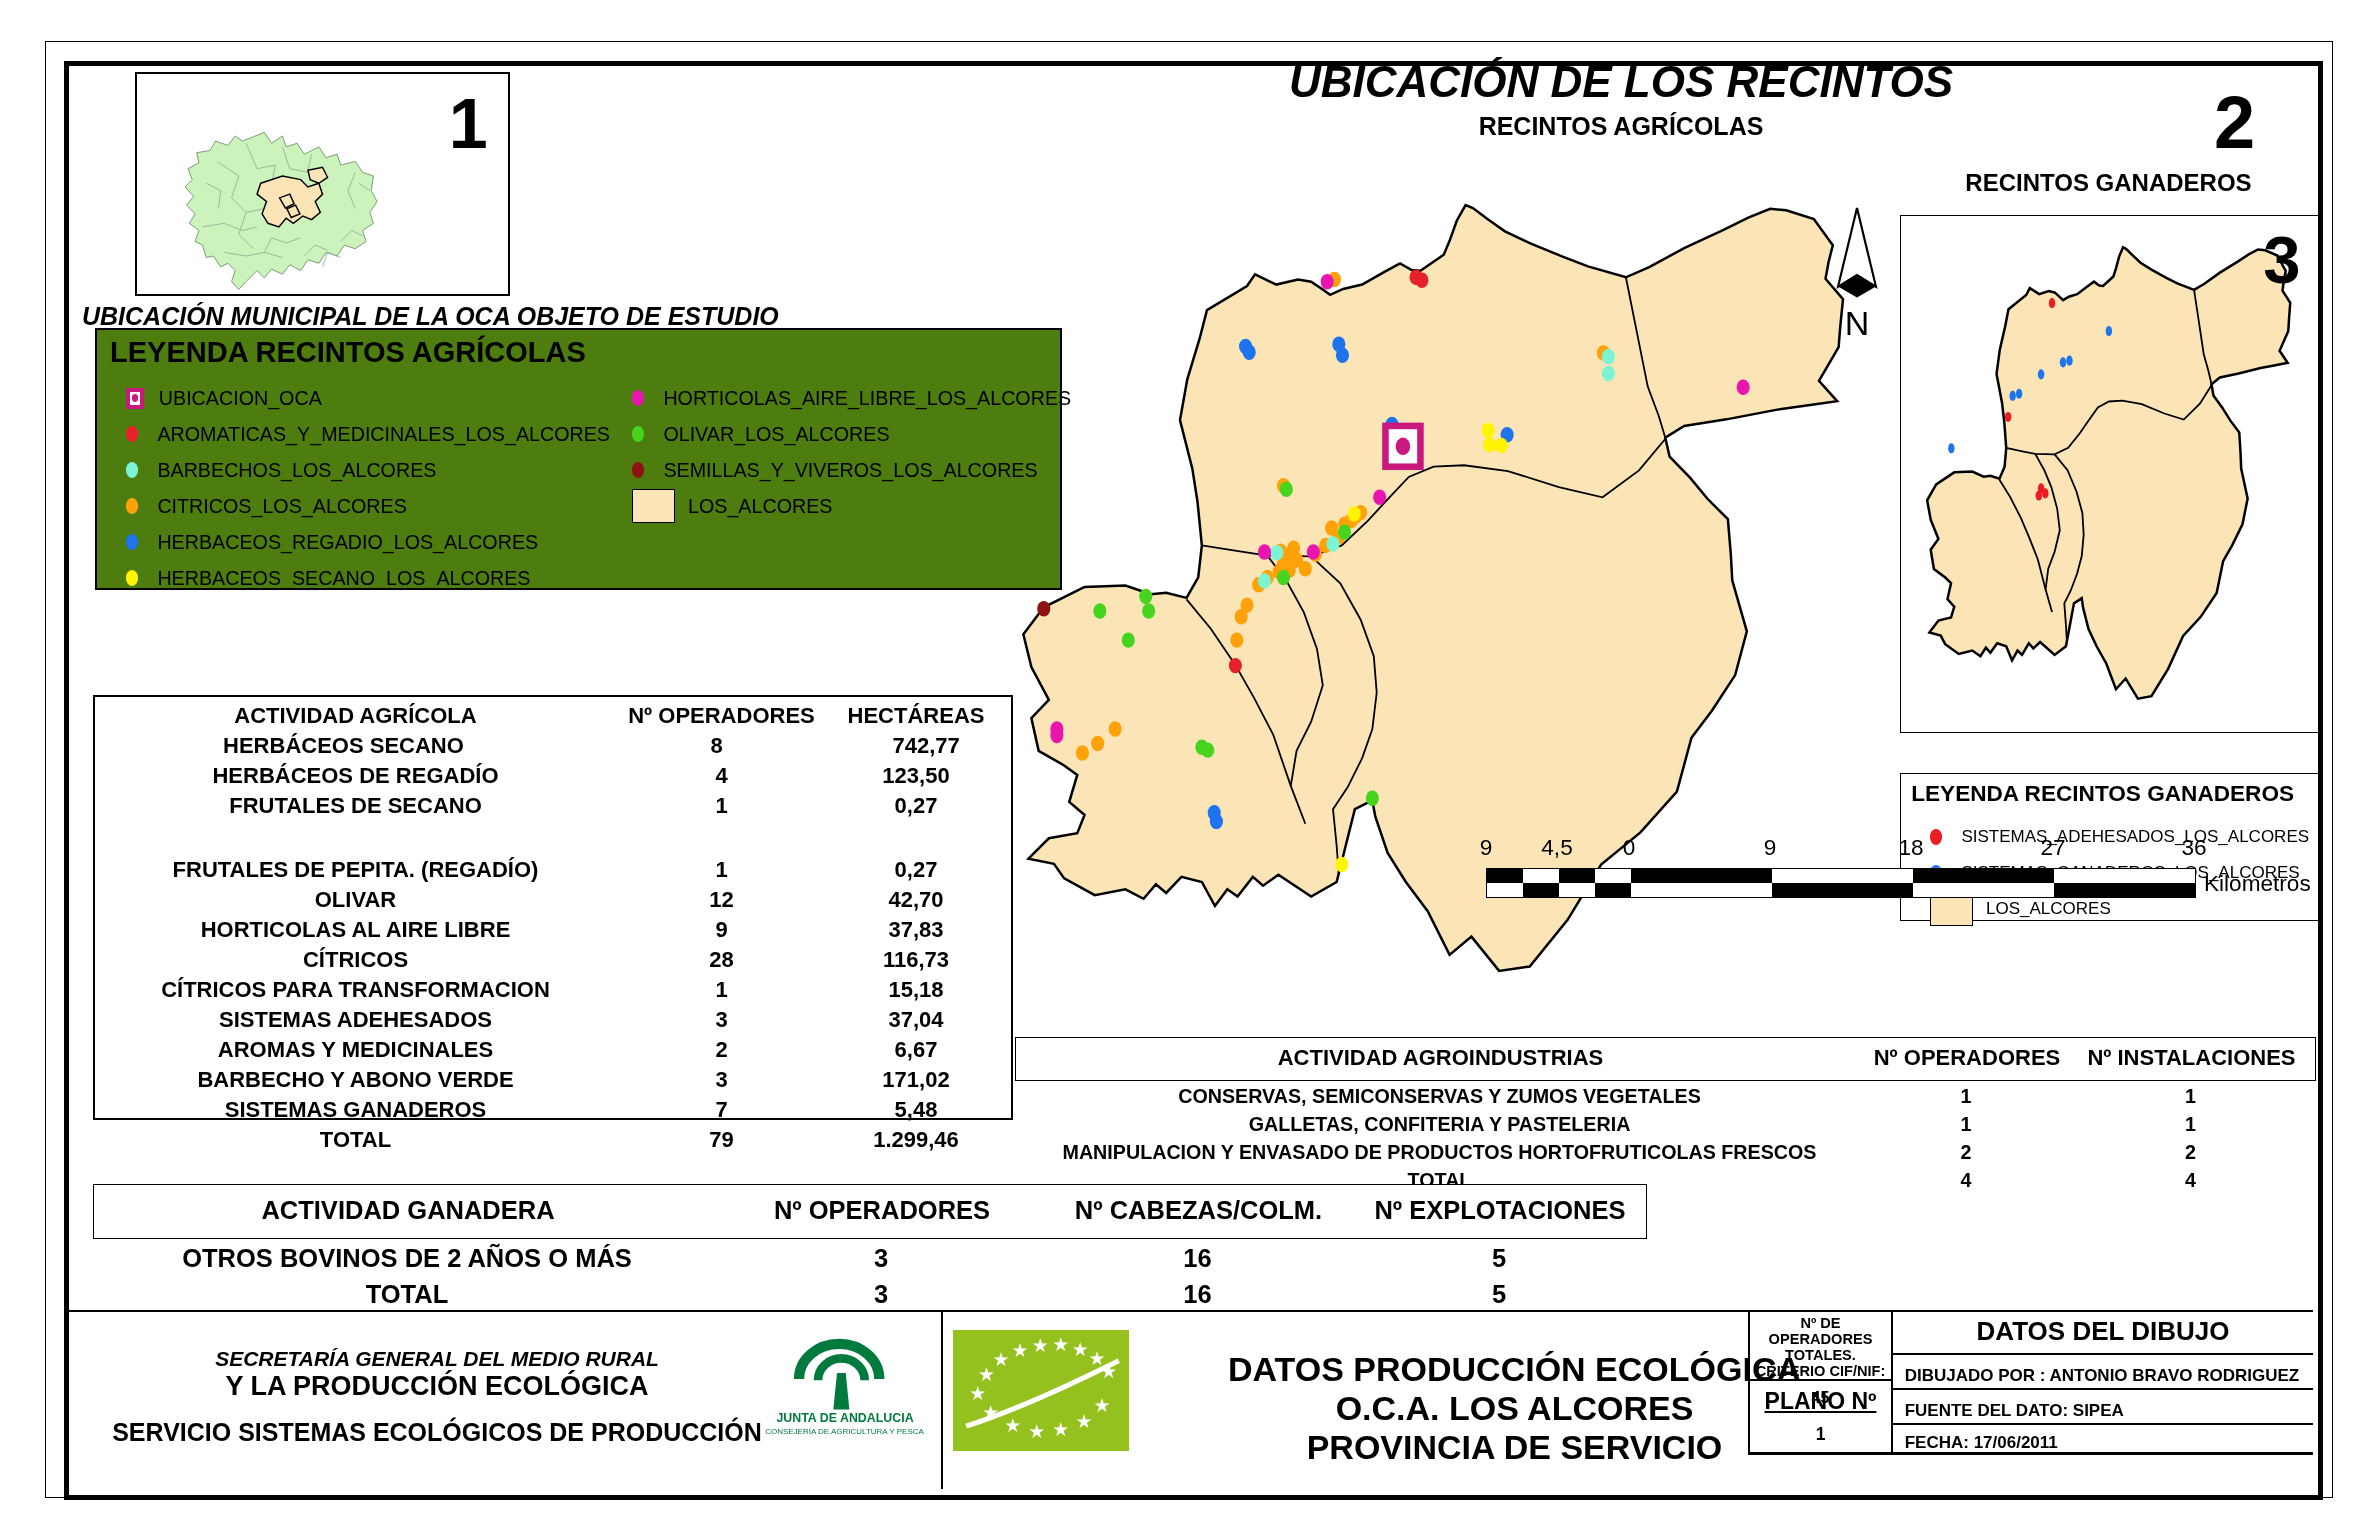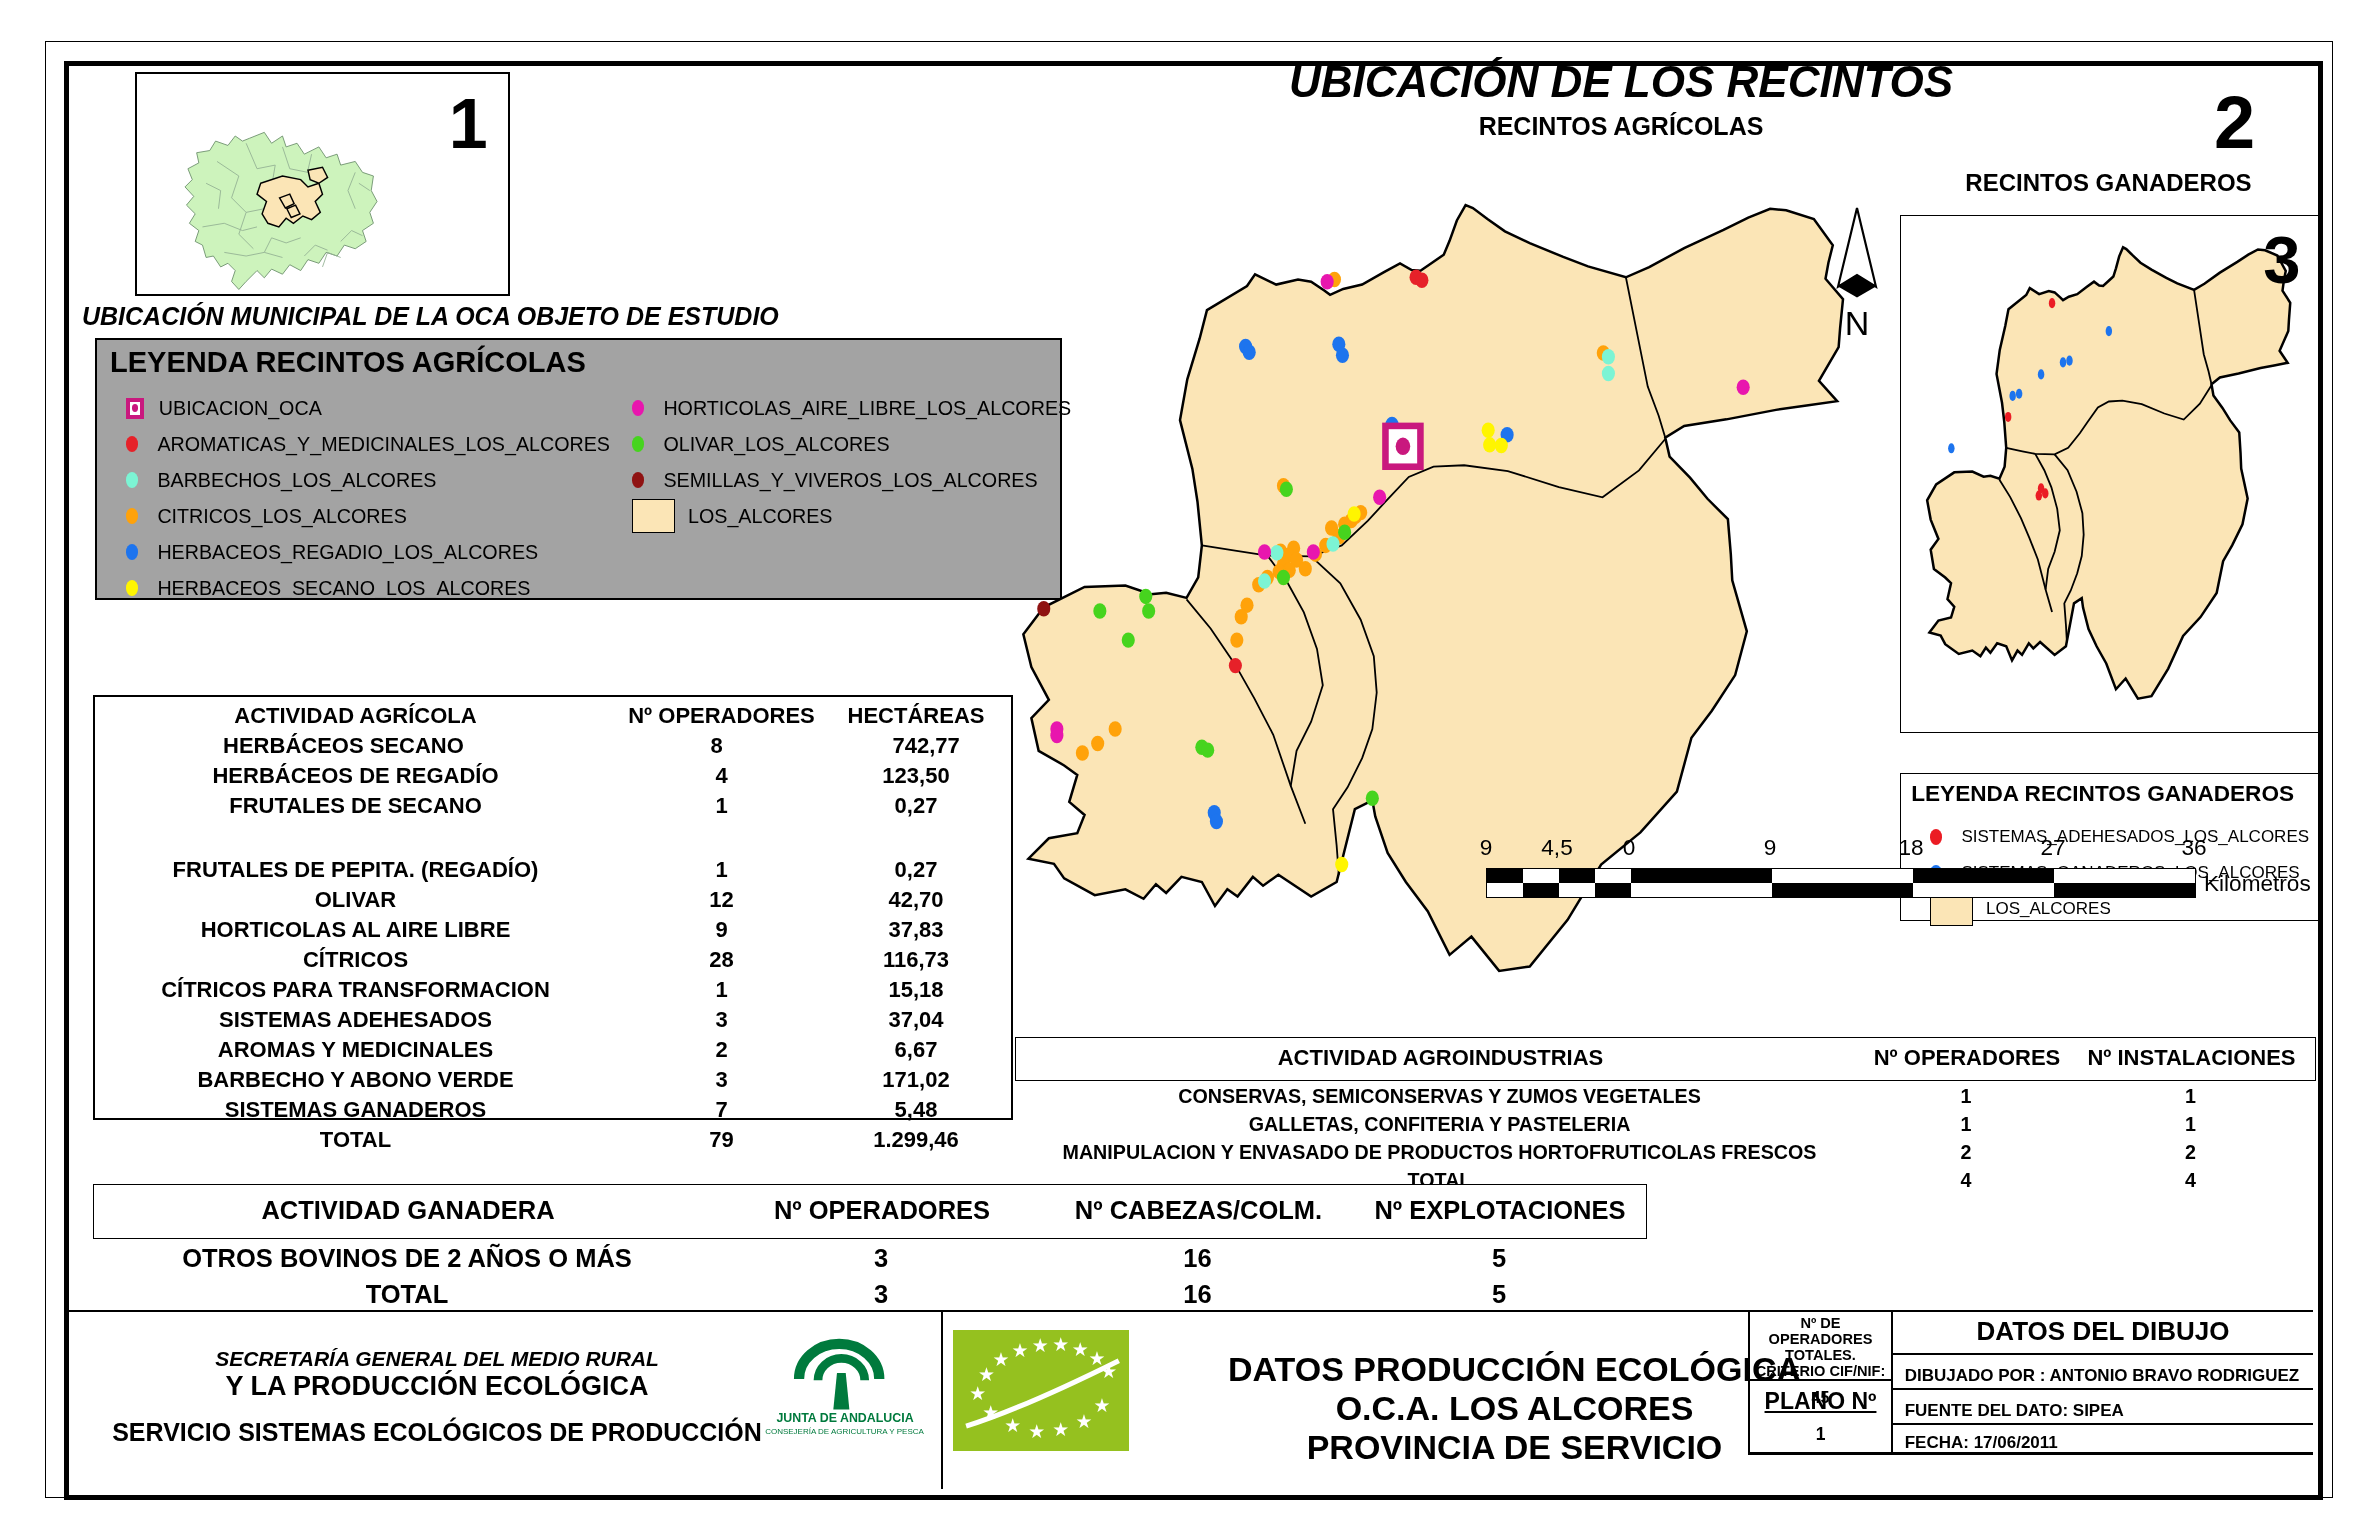--- a/index.html
+++ b/index.html
@@ -49,21 +49,21 @@
         <path d="M235,132 L255,128 L262,142 L250,150 L238,145 Z"></path>
         <path d="M196,170 L210,165 L216,178 L204,184 Z"></path>
         <path d="M206,185 L218,180 L224,192 L212,197 Z"></path>
       </g>
     </svg>
     <div class="abs b" style="right:20.4px;top:14.6px;font-size:70px;line-height:1;">1</div>
   </div>
 
   <div class="abs b i" style="left:82px;top:302px;font-size:25px;">UBICACIÓN MUNICIPAL DE LA OCA OBJETO DE ESTUDIO</div>
 
-  <div class="abs" style="left:95px;top:338px;width:963px;height:258px;border:2.2px solid #000;background:#a3a3a3;text-align:center;">
+  <div class="abs" style="left:95px;top:328px;width:963px;height:258px;border:2.2px solid #000;background:#4d7c0f;text-align:center;">
     <div class="abs b" style="left:13px;top:5.8px;font-size:29px;">LEYENDA RECINTOS AGRÍCOLAS</div>
     <div id="legend-agri-left" class="abs" style="left:29px;top:50px;width:452px;font-size:19.7px;">
         <div class="legend-item">
           <span class="mk" style="width: 10.2px; height: 13px; border: 4.4px solid rgb(201, 24, 126); background: rgb(255, 255, 255); margin-right: 14.6px; display: flex; align-items: center; justify-content: center;">
             <span class="dot" style="width: 6.6px; height: 8px; background: rgb(201, 24, 126);"></span>
           </span>
           <span>UBICACION_OCA</span>
         </div>
         <div class="legend-item">
           <span class="mk dot" style="width: 12.4px; height: 15.3px; background: rgb(230, 33, 41); margin-right: 19px;"></span>

